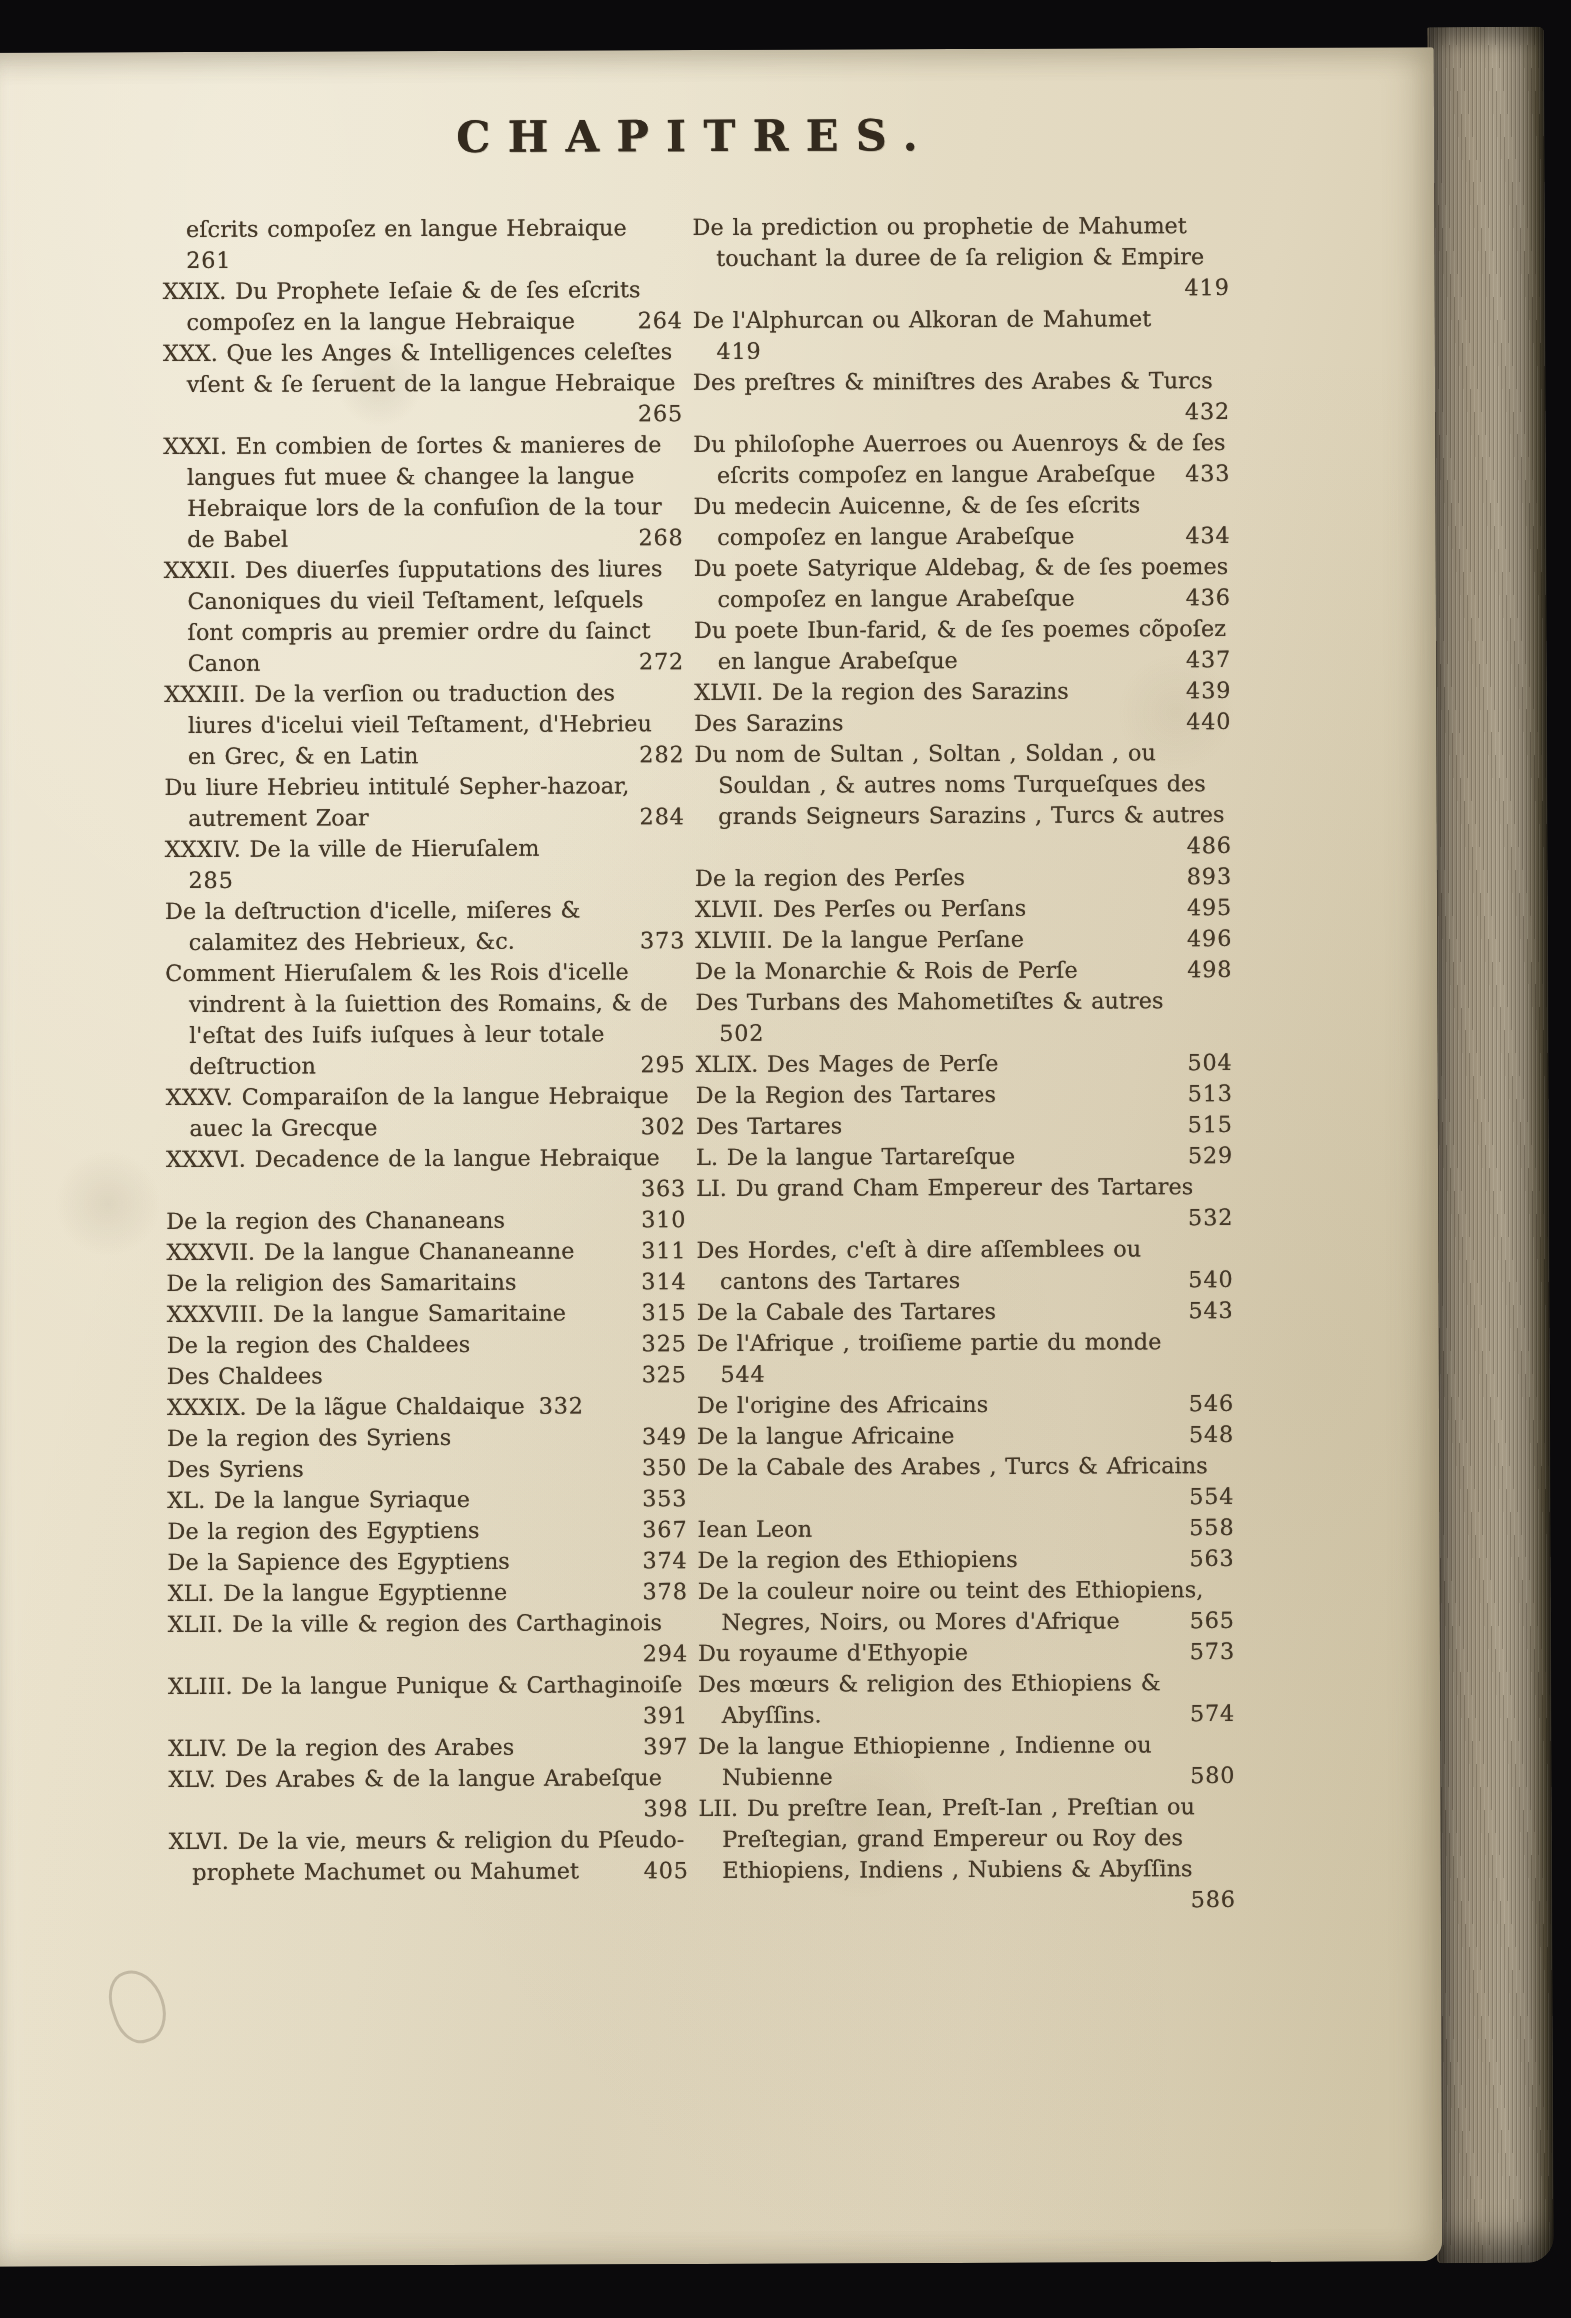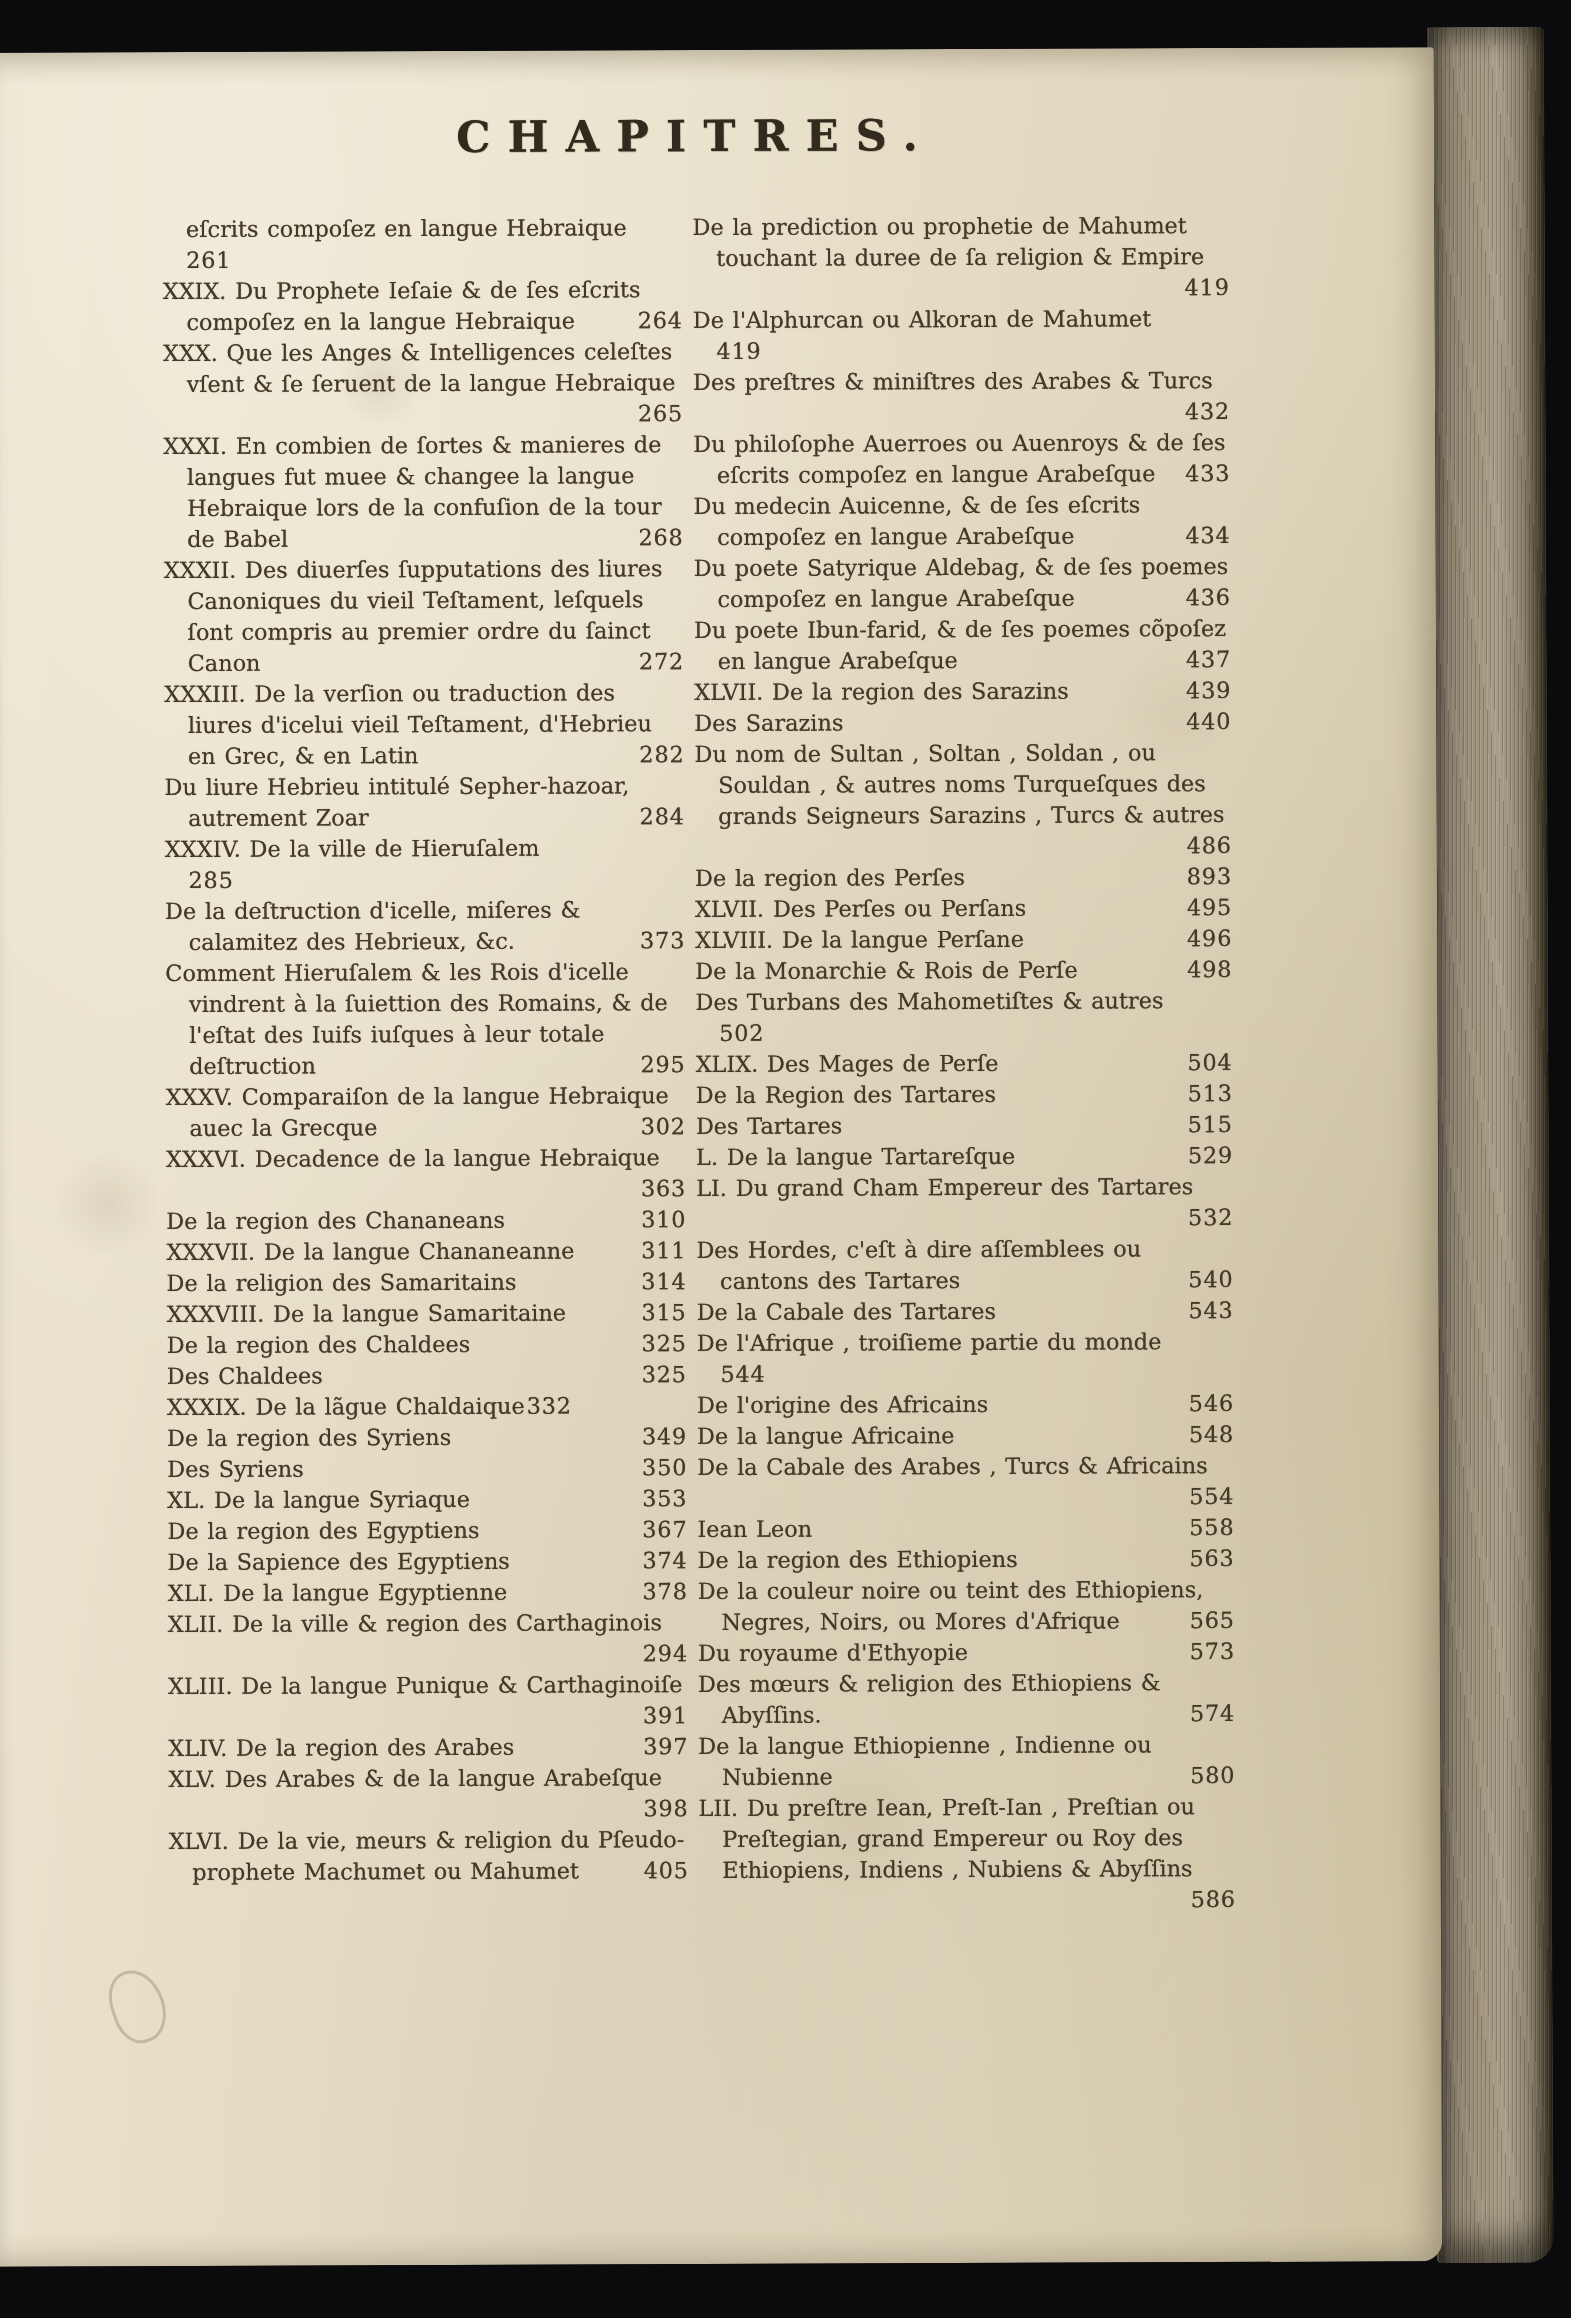--- a/index.html
+++ b/index.html
@@ -92,21 +92,21 @@
     text-shadow: 0 0 0.8px rgba(55,40,22,0.65);
     word-spacing: 1.6px;
   }
   .col-left  { left: 174px; width: 520px; }
   .col-right { left: 704px; width: 537px; }
 
   .entry { padding-left: 23.6px; text-indent: -23.6px; }
   .entry::after { content: ""; display: block; clear: both; }
   .entry.cont-numline, .entry.cont { text-indent: 0; }
   .pnum { float: right; text-indent: 0; letter-spacing: 0.8px; }
-  .entry.tight .pnum { float: none; margin-left: 2px; }
+  .entry.tight .pnum { float: none; margin-left: 14px; }
   .entry.numline .pnum, .entry.cont-numline .pnum {
     float: none; display: block; text-indent: 0; text-align: left;
   }
 </style>
 </head>
 <body>
 
 <div class="scene">
 
   <div class="fore-edge"></div>

